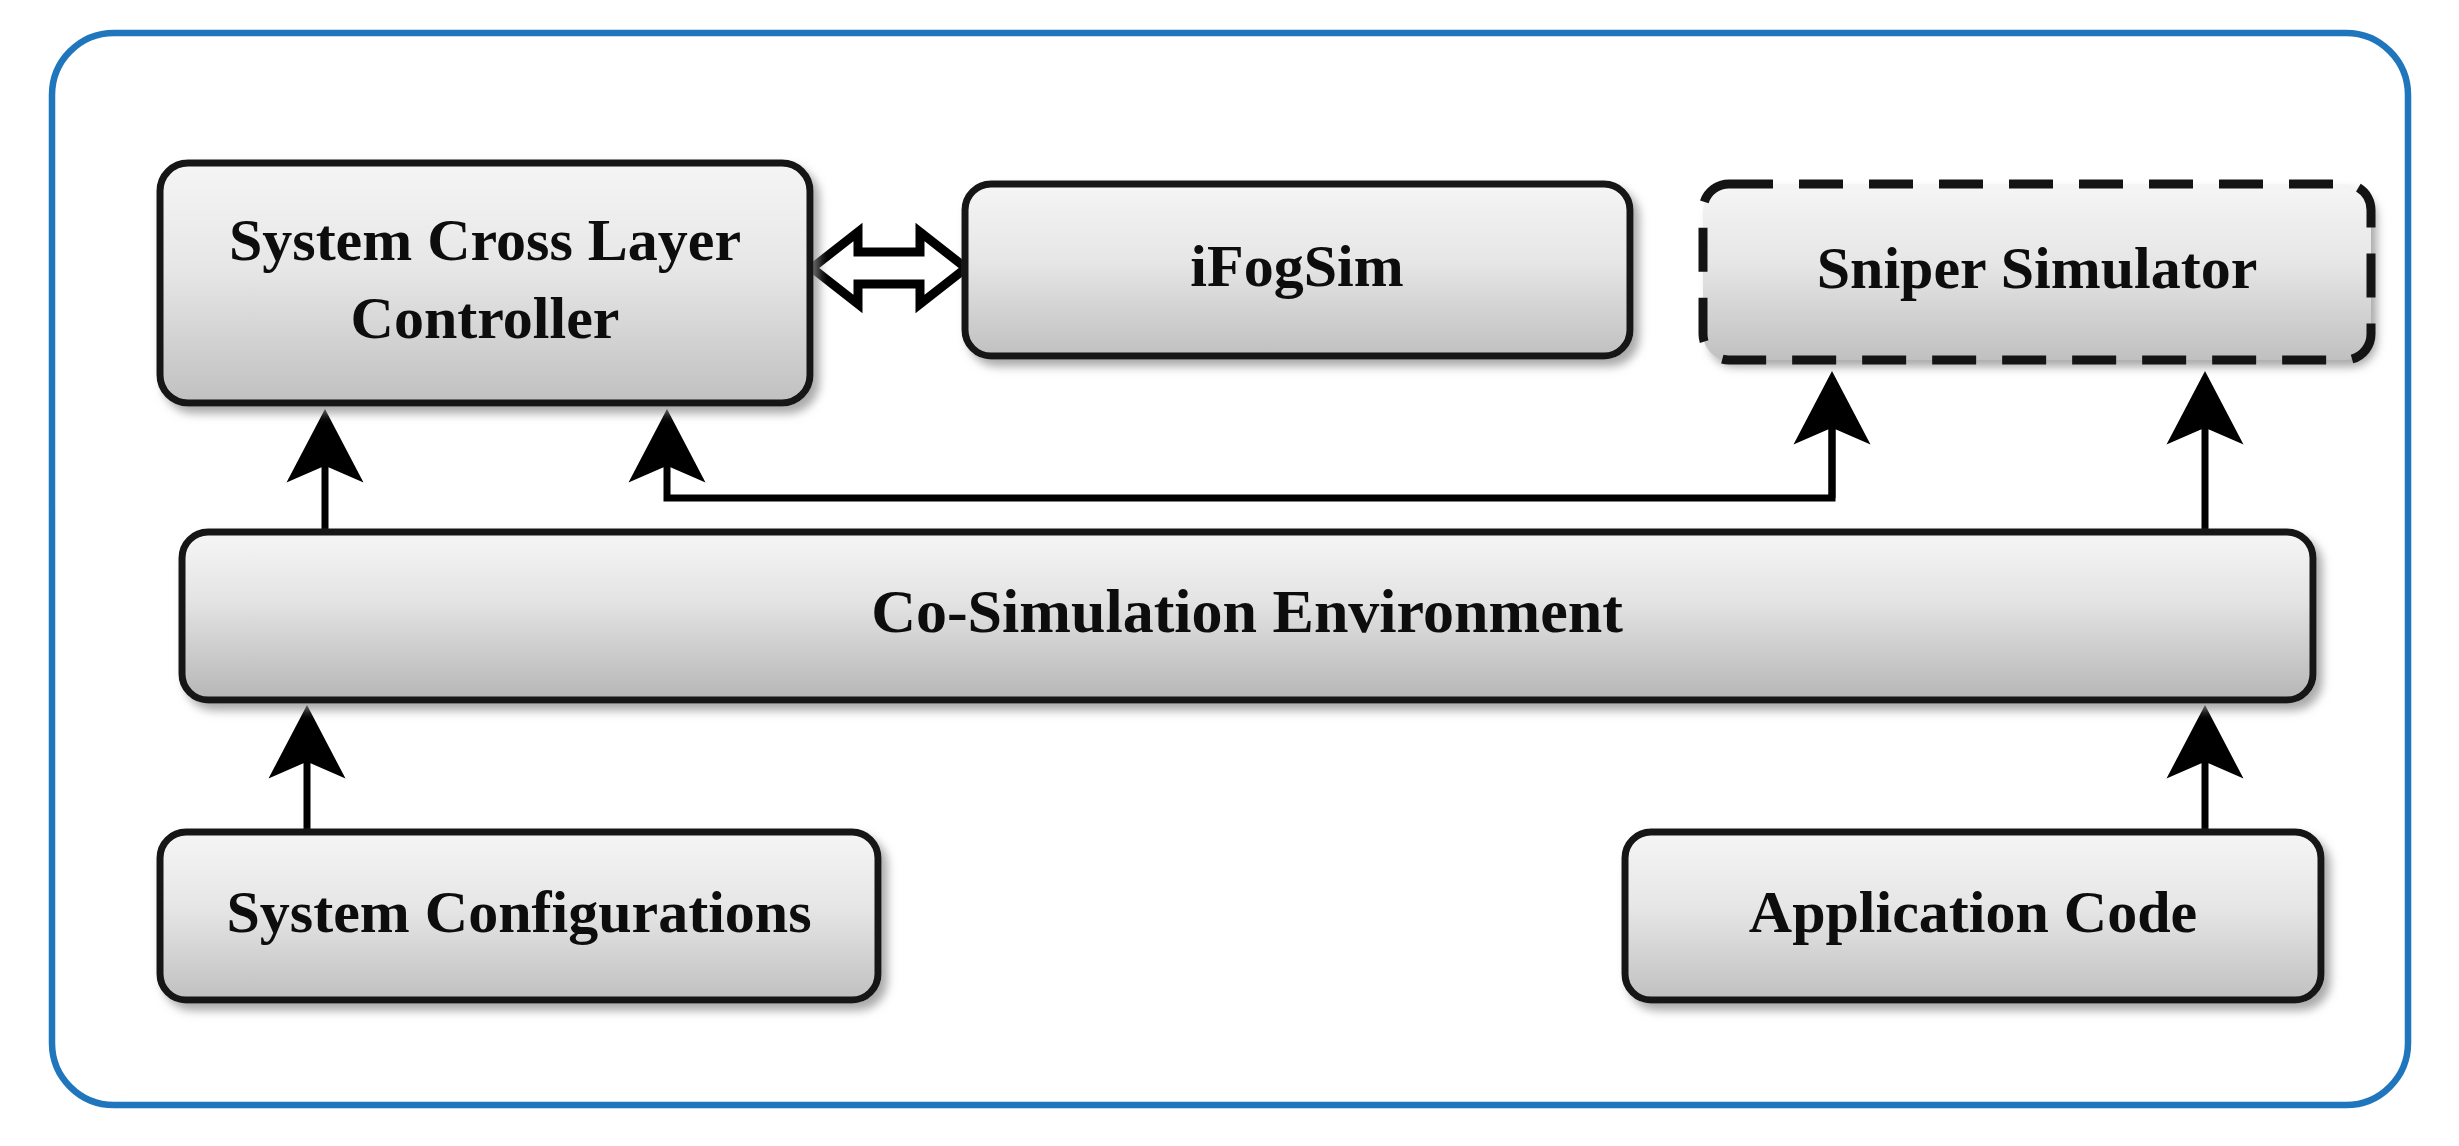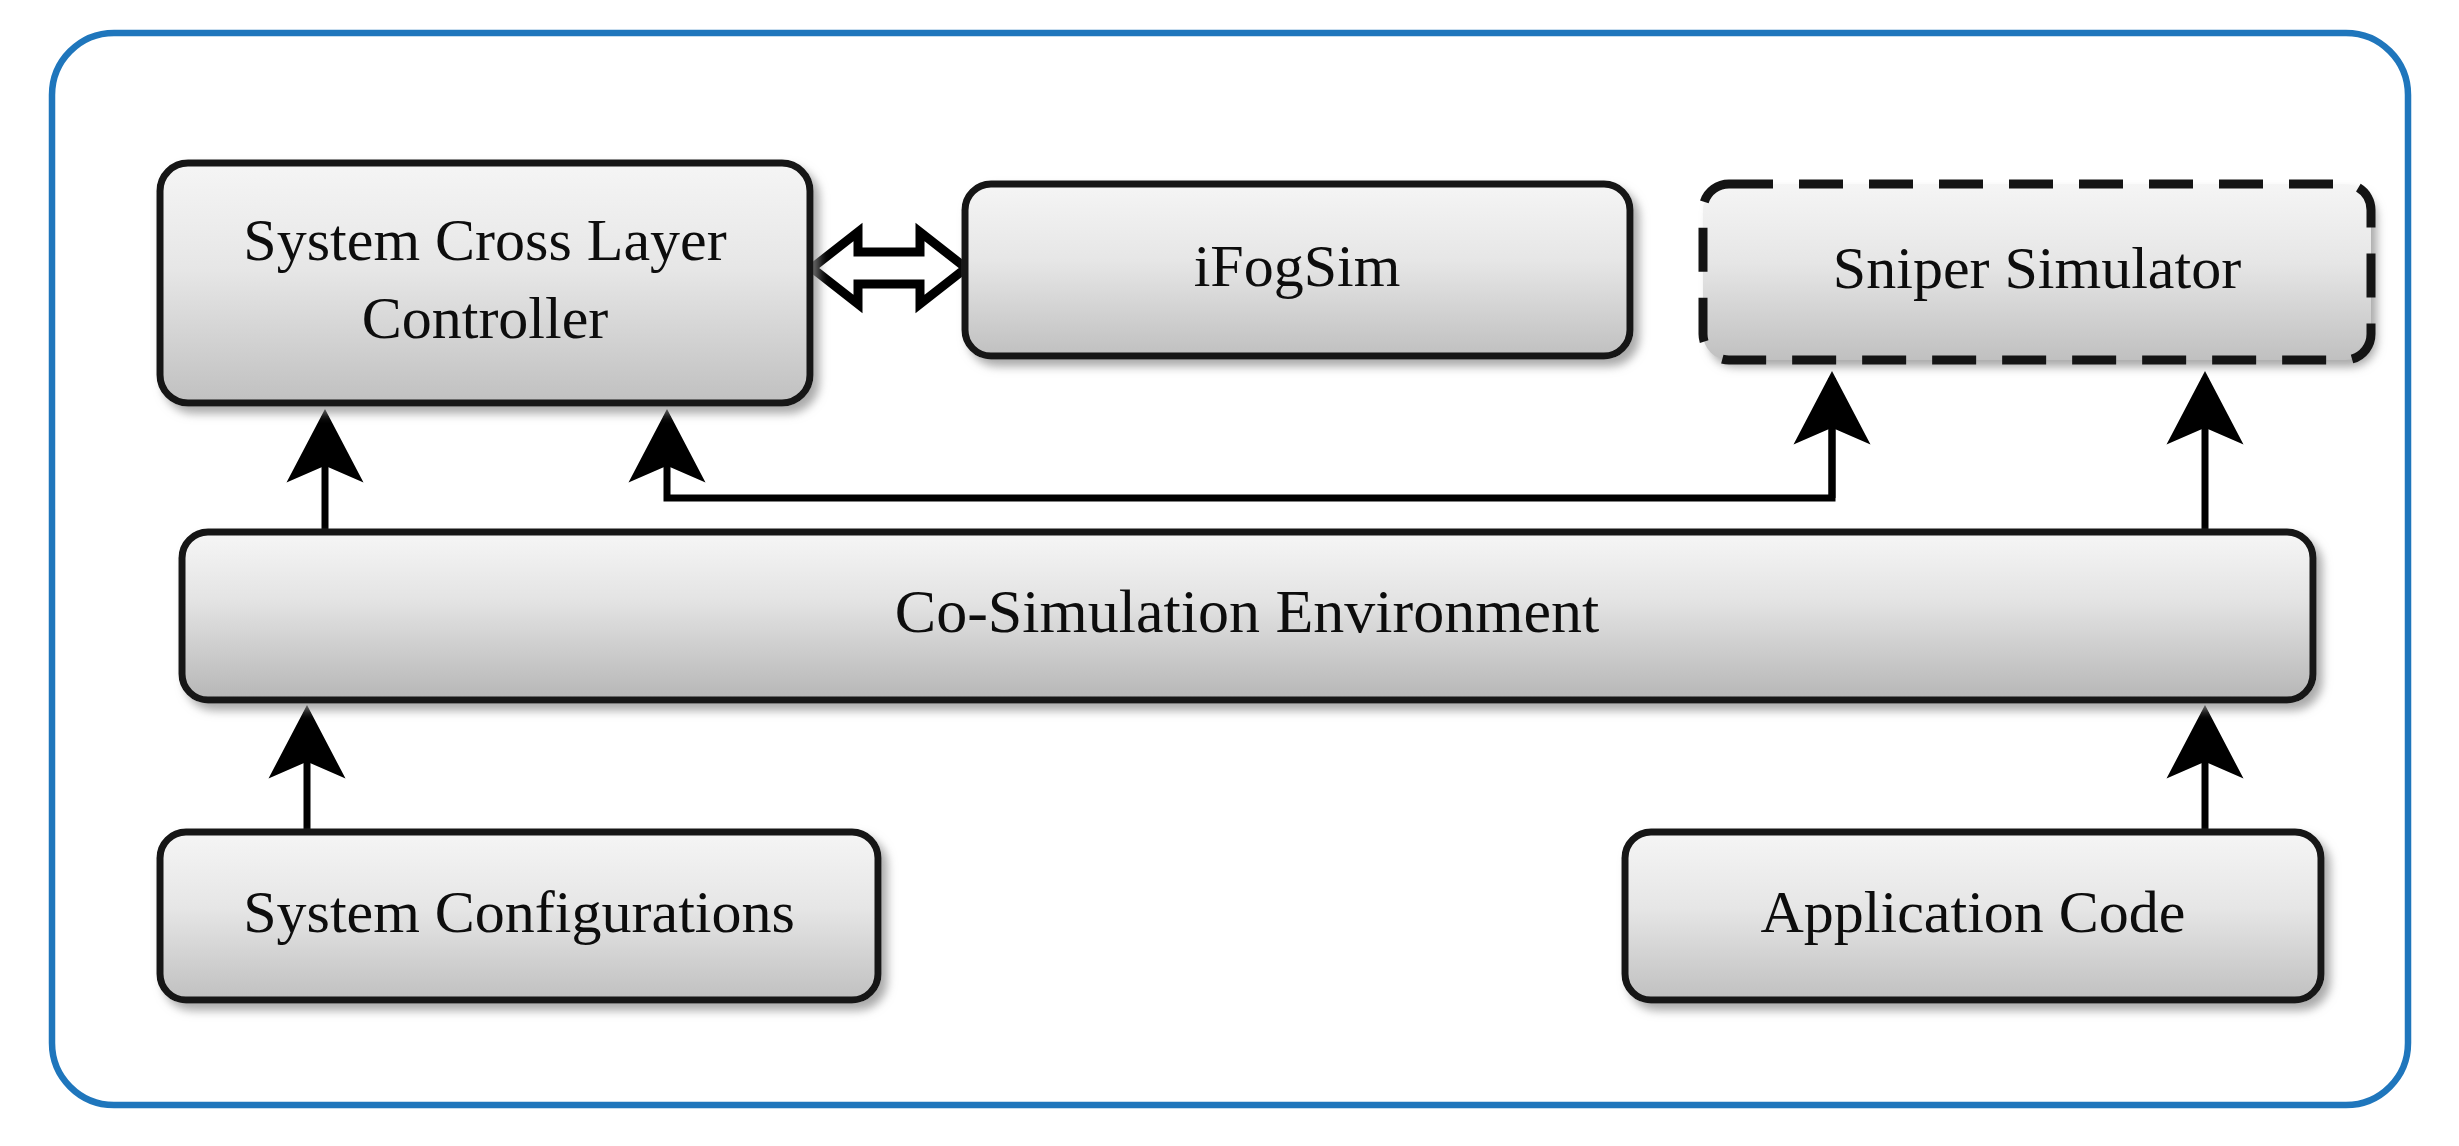--- a/index.html
+++ b/index.html
@@ -10,20 +10,21 @@
   }
   body {
     font-family: "Liberation Serif", "DejaVu Serif", serif;
   }
   #diagram-root {
     position: relative;
     width: 2459px;
     height: 1146px;
     background: #ffffff;
     overflow: hidden;
+    font-weight: bold;
   }
   svg.canvas {
     position: absolute;
     top: 0;
     left: 0;
     width: 2459px;
     height: 1146px;
     display: block;
   }
   .node-label {

